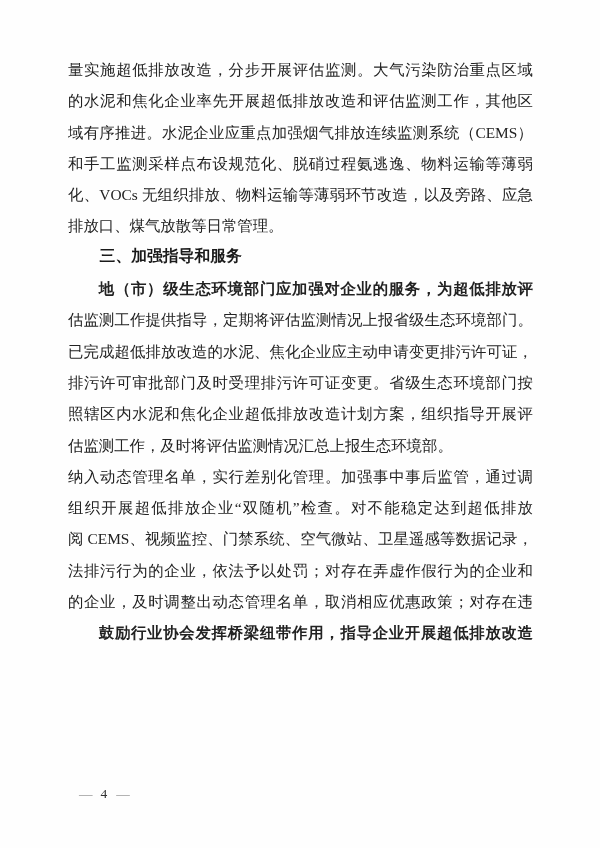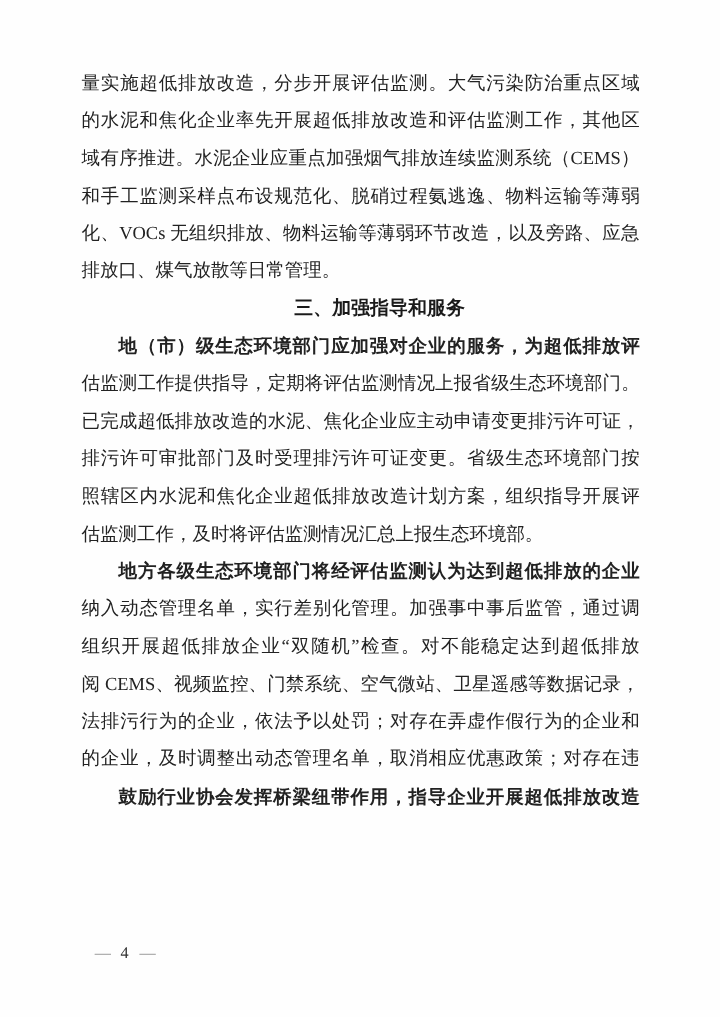--- a/index.html
+++ b/index.html
@@ -30,28 +30,27 @@
     text-justify: inter-character;
     white-space: nowrap;
     color: #222222;
   }
   .ln.first { text-indent: 2em; font-weight: bold; }
   .ln.end {
     text-align: right;
     text-align-last: left;
   }
   .section-heading {
-    font-family: Liberation Serif, serif;
+    font-family: Liberation Mono, monospace;
     font-weight: 700;
     font-size: 15.8px;
     line-height: 31.3px;
     text-indent: 2em;
     color: #1a1a1a;
     white-space: nowrap;
-    text-align: center;
   }
   .footer {
     position: absolute;
     left: 79px;
     top: 786px;
     display: inline-flex;
     align-items: center;
     gap: 9px;
     font-size: 13.5px;
     line-height: 16px;
@@ -74,21 +73,20 @@
 
     <h2 class="section-heading">三、加强指导和服务</h2>
 
     <p class="ln first">地（市）级生态环境部门应加强对企业的服务，为超低排放评</p>
     <p class="ln">估监测工作提供指导，定期将评估监测情况上报省级生态环境部门。</p>
     <p class="ln">已完成超低排放改造的水泥、焦化企业应主动申请变更排污许可证，</p>
     <p class="ln">排污许可审批部门及时受理排污许可证变更。省级生态环境部门按</p>
     <p class="ln">照辖区内水泥和焦化企业超低排放改造计划方案，组织指导开展评</p>
     <p class="ln end">估监测工作，及时将评估监测情况汇总上报生态环境部。</p>
 
-    <p class="ln first">地方各级生态环境部门将经评估监测认为达到超低排放的企业</p>
     <p class="ln">纳入动态管理名单，实行差别化管理。加强事中事后监管，通过调</p>
     <p class="ln">组织开展超低排放企业“双随机”检查。对不能稳定达到超低排放</p>
     <p class="ln">阅 CEMS、视频监控、门禁系统、空气微站、卫星遥感等数据记录，</p>
     <p class="ln">法排污行为的企业，依法予以处罚；对存在弄虚作假行为的企业和</p>
     <p class="ln">的企业，及时调整出动态管理名单，取消相应优惠政策；对存在违</p>
 
     <p class="ln first">鼓励行业协会发挥桥梁纽带作用，指导企业开展超低排放改造</p>
 
   </div>
 

